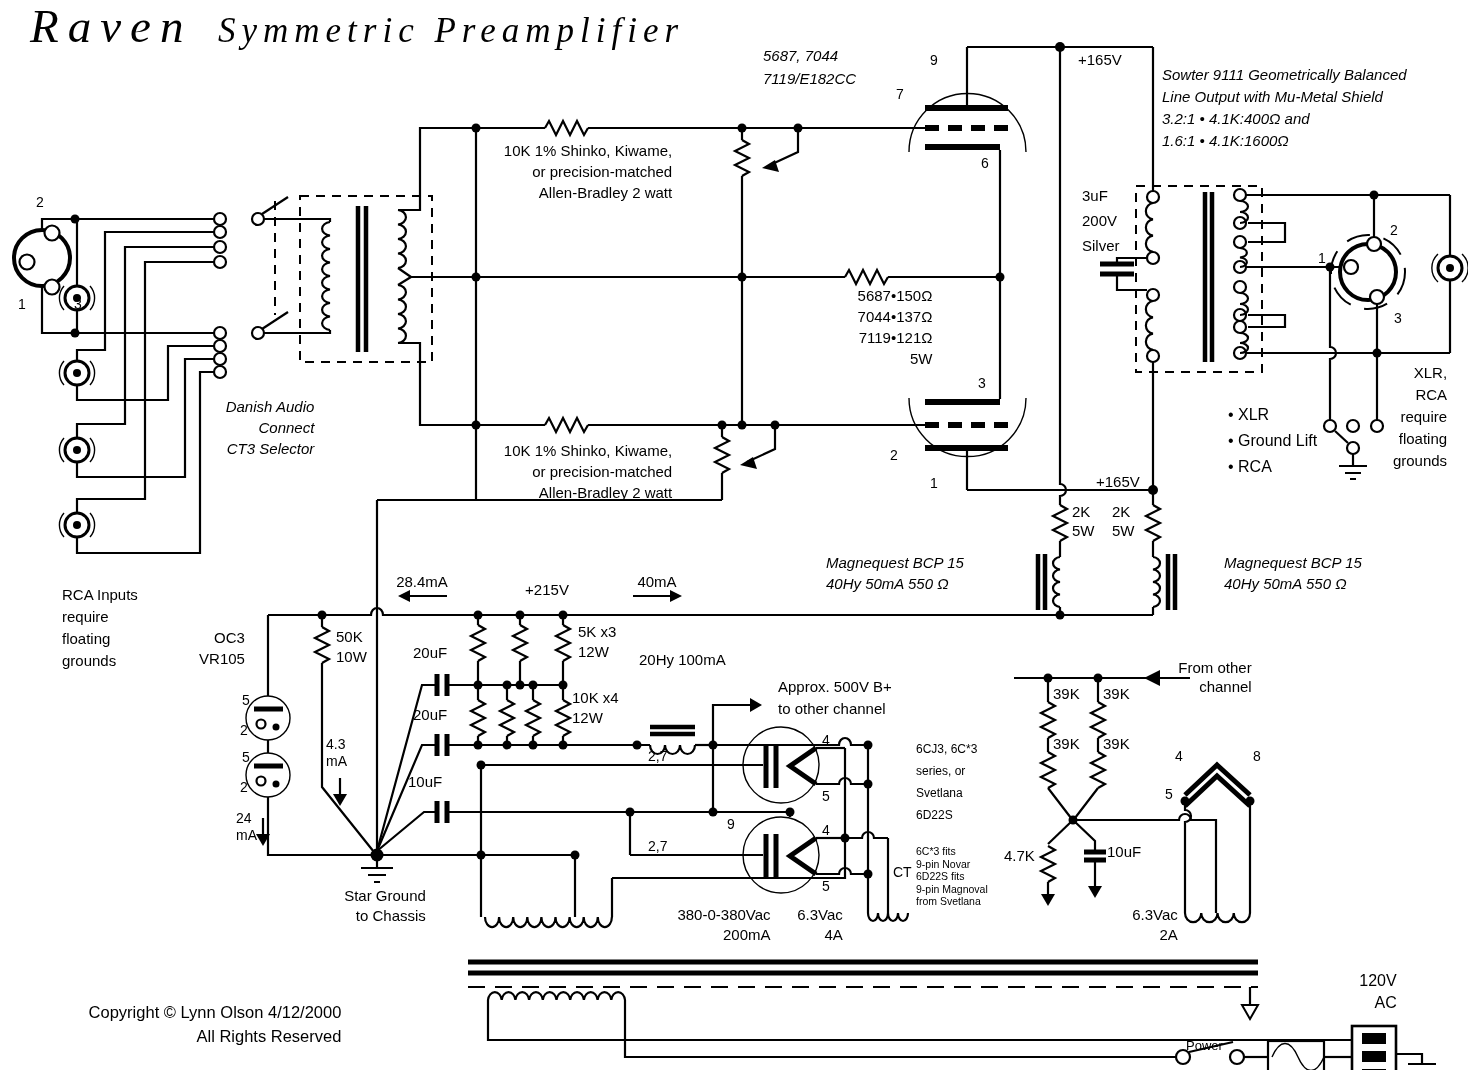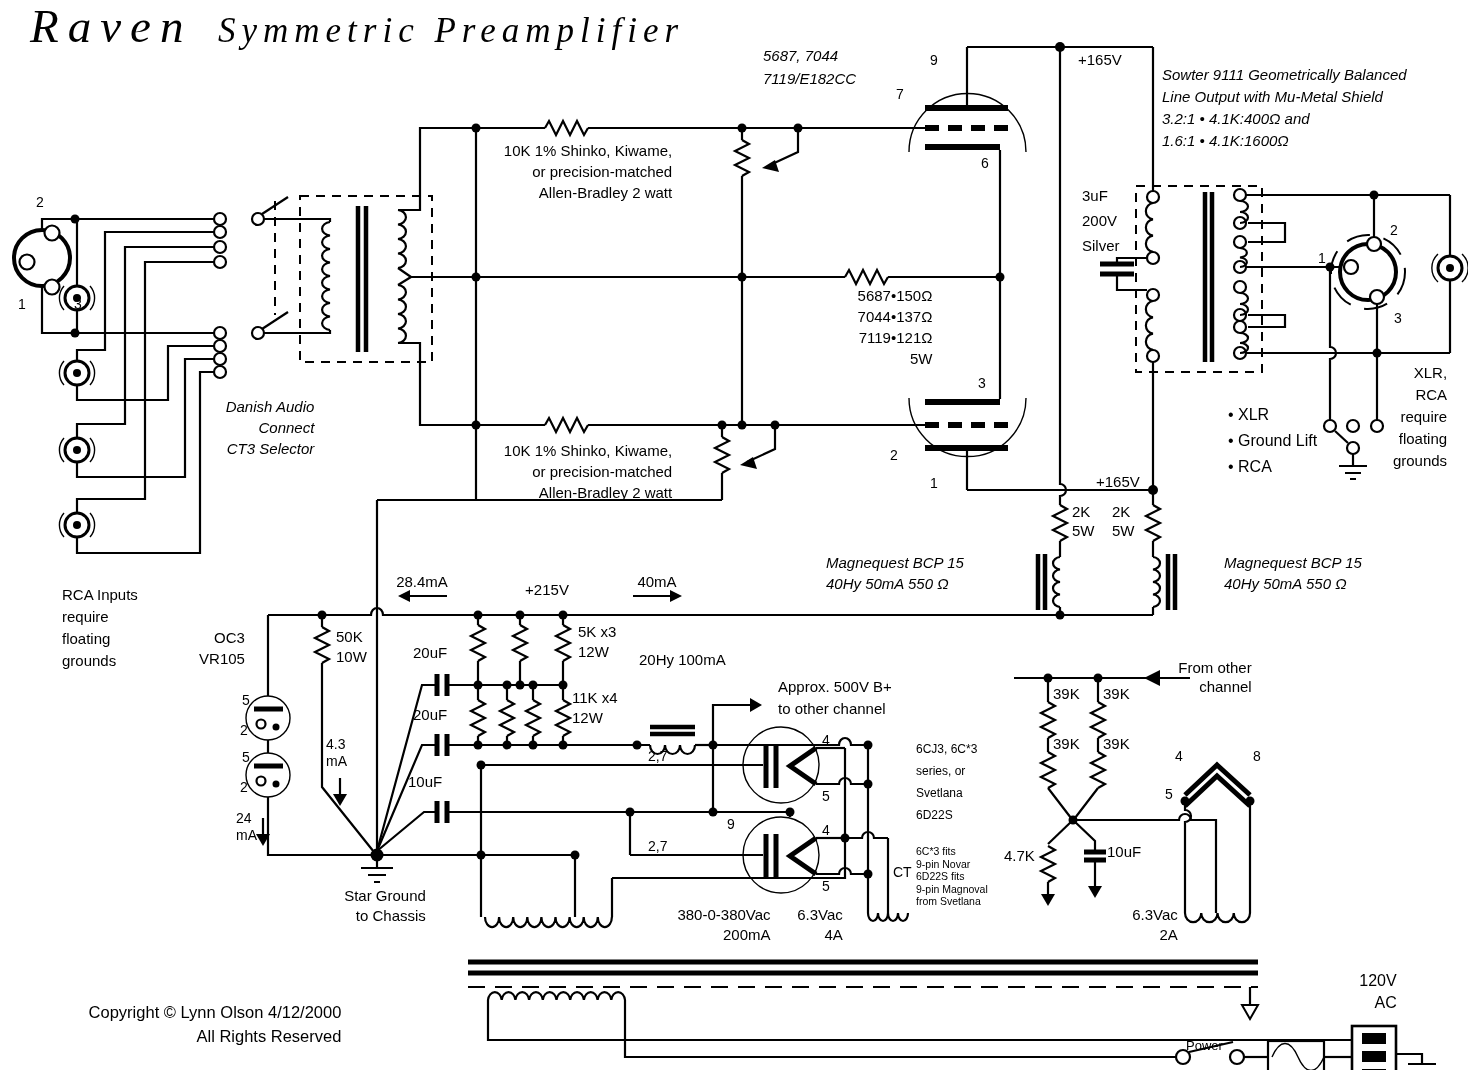--- a/index.html
+++ b/index.html
@@ -484,21 +484,21 @@
 <div class="lbl pn" style="left:326px;top:736px;line-height:17px;">4.3
 mA</div>
 <div class="lbl pn" style="left:236px;top:810px;line-height:17px;">24
 mA</div>
 
 <div class="lbl" style="left:413px;top:643px;">20uF</div>
 <div class="lbl" style="left:413px;top:705px;">20uF</div>
 <div class="lbl" style="left:408px;top:772px;">10uF</div>
 <div class="lbl" style="left:578px;top:622px;line-height:20px;">5K x3
 12W</div>
-<div class="lbl" style="left:572px;top:688px;line-height:20px;">11K x4
+<div class="lbl" style="left:572px;top:688px;line-height:20px;">10K x4
 12W</div>
 <div class="lbl" style="left:639px;top:650px;">20Hy 100mA</div>
 <div class="lbl" style="left:778px;top:676px;line-height:22px;">Approx. 500V B+
 to other channel</div>
 <div class="lbl c" style="left:385px;top:886px;line-height:20px;">Star Ground
 to Chassis</div>
 
 <div class="lbl pn" style="left:648px;top:748px;">2,7</div>
 <div class="lbl pn" style="left:648px;top:838px;">2,7</div>
 <div class="lbl pn" style="left:727px;top:816px;">9</div>

